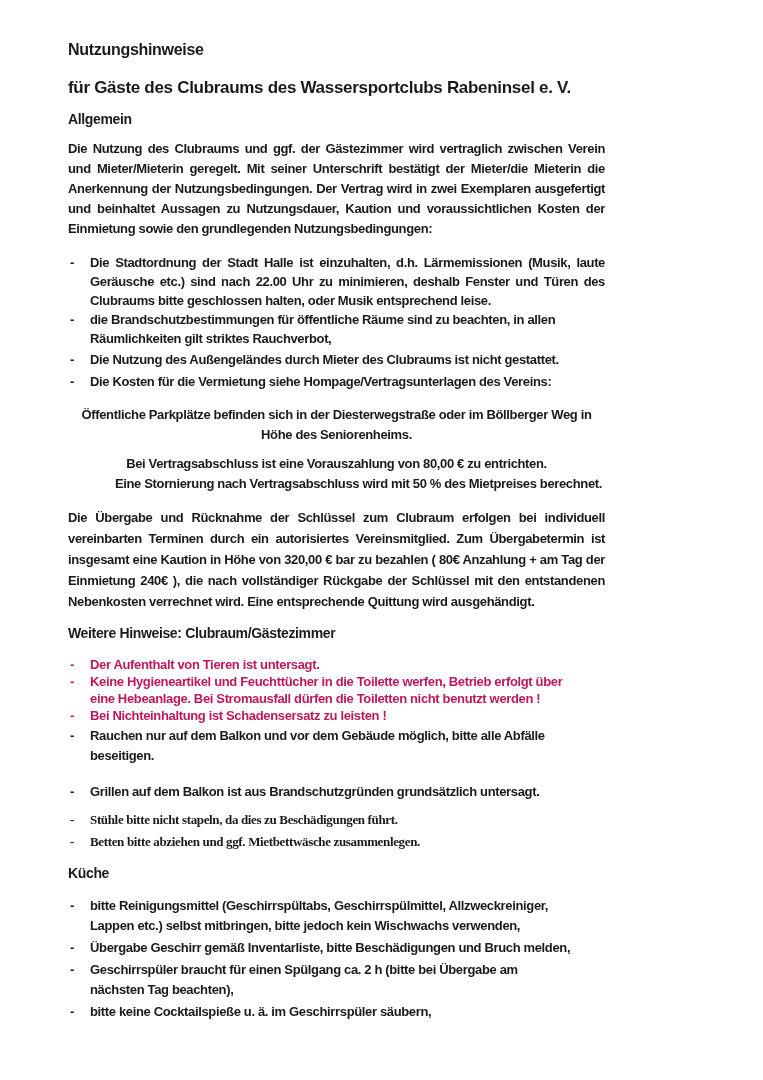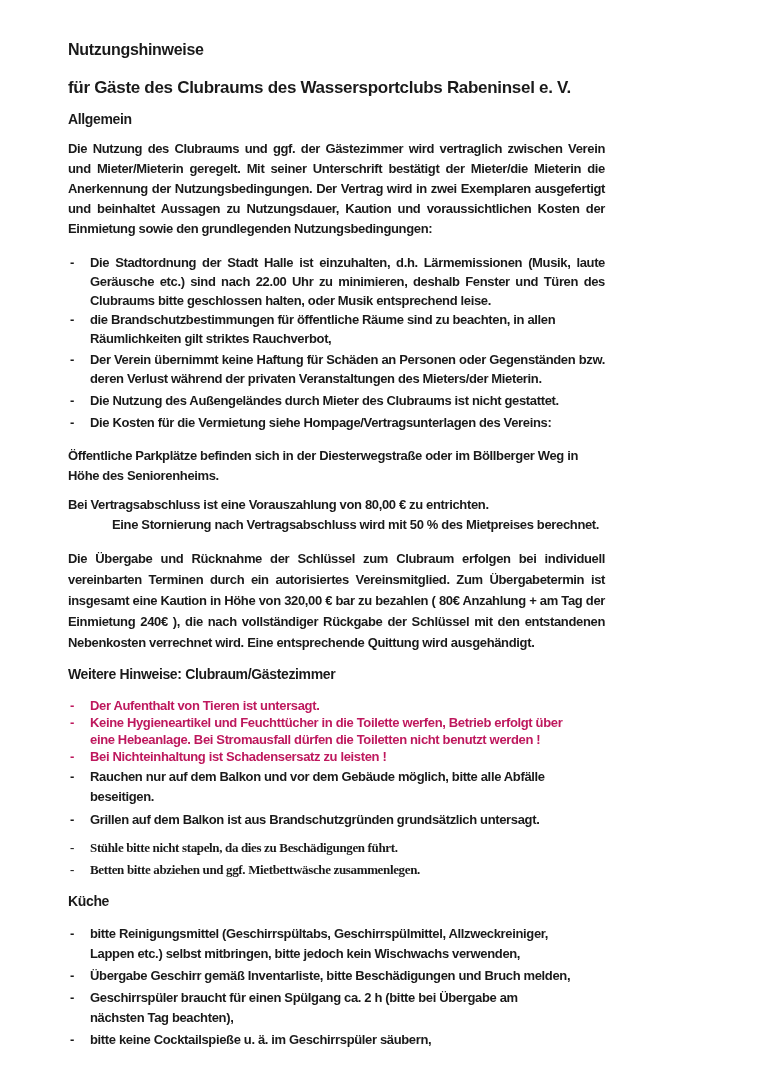--- a/index.html
+++ b/index.html
@@ -22,21 +22,21 @@
     height: 1080px;
     padding: 40px 35px 0 68px;
     background: #ffffff;
   }
   h1, h2, h3, p, ul, li { margin: 0; padding: 0; }
 
   h1 { font-size: 16px;   line-height: 20px; margin-bottom: 17px; letter-spacing: -0.3px; }
   h2 { font-size: 17px;   line-height: 22px; margin-bottom: 12px; letter-spacing: -0.3px; }
   h3 { font-size: 14px; line-height: 17px; }
 
-  p  { font-size: 13px; line-height: 20px; white-space: pre-line; }
+  p  { font-size: 13px; line-height: 20px; white-space: pre-line; text-align: center; }
   .just { text-align: justify; white-space: normal; }
 
   ul { list-style: none; }
   li {
     position: relative;
     padding-left: 22px;
     font-size: 13px;
     line-height: 19px;
     white-space: pre-line;
   }
@@ -57,21 +57,21 @@
   .prepay      { margin-bottom: 0; }
   .cancel      { margin-bottom: 13px; padding-left: 44px; }
   .keys        { line-height: 21px; margin-bottom: 13px; }
   .h-weitere   { margin-bottom: 14px; }
 
   .red-list    { color: #be185d; margin-bottom: 2px; }
   .red-list li { line-height: 17px; }
 
   .club-list        { margin-bottom: 8px; }
   .club-list li     { line-height: 20px; }
-  .club-list li + li { margin-top: 3px; }
+  .club-list li + li { margin-top: 16px; }
 
   .furn-list        { margin-bottom: 13px; }
   .furn-list li     { line-height: 20px; font-family: Liberation Serif, serif; }
   .furn-list li + li { margin-top: 2px; }
 
   .h-kueche    { margin-bottom: 14px; }
 
   .kitchen-list li      { line-height: 20px; }
   .kitchen-list li + li { margin-top: 2px; }
 </style>
@@ -88,21 +88,20 @@
 
   <p class="just intro">Die Nutzung des Clubraums und ggf. der Gästezimmer wird vertraglich zwischen Verein und Mieter/Mieterin geregelt. Mit seiner Unterschrift bestätigt der Mieter/die Mieterin die Anerkennung der Nutzungsbedingungen. Der Vertrag wird in zwei Exemplaren ausgefertigt und beinhaltet Aussagen zu Nutzungsdauer, Kaution und voraussichtlichen Kosten der Einmietung sowie den grundlegenden Nutzungsbedingungen:</p>
 
   <ul class="ul1">
     <li class="just">Die Stadtordnung der Stadt Halle ist einzuhalten, d.h. Lärmemissionen (Musik, laute Geräusche etc.) sind nach 22.00 Uhr zu minimieren, deshalb Fenster und Türen des Clubraums bitte geschlossen halten, oder Musik entsprechend leise.</li>
     <li>die Brandschutzbestimmungen für öffentliche Räume sind zu beachten, in allen
 Räumlichkeiten gilt striktes Rauchverbot,</li>
   </ul>
 
   <ul class="ul2">
-    <li class="just">Der Verein übernimmt keine Haftung für Schäden an Personen oder Gegenständen bzw. deren Verlust während der privaten Veranstaltungen des Mieters/der Mieterin.</li>
     <li>Die Nutzung des Außengeländes durch Mieter des Clubraums ist nicht gestattet.</li>
     <li>Die Kosten für die Vermietung siehe Hompage/Vertragsunterlagen des Vereins:</li>
   </ul>
 
   <p class="parking">Öffentliche Parkplätze befinden sich in der Diesterwegstraße oder im Böllberger Weg in
 Höhe des Seniorenheims.</p>
 
   <p class="prepay">Bei Vertragsabschluss ist eine Vorauszahlung von 80,00 € zu entrichten.</p>
   <p class="cancel">Eine Stornierung nach Vertragsabschluss wird mit 50 % des Mietpreises berechnet.</p>
 

